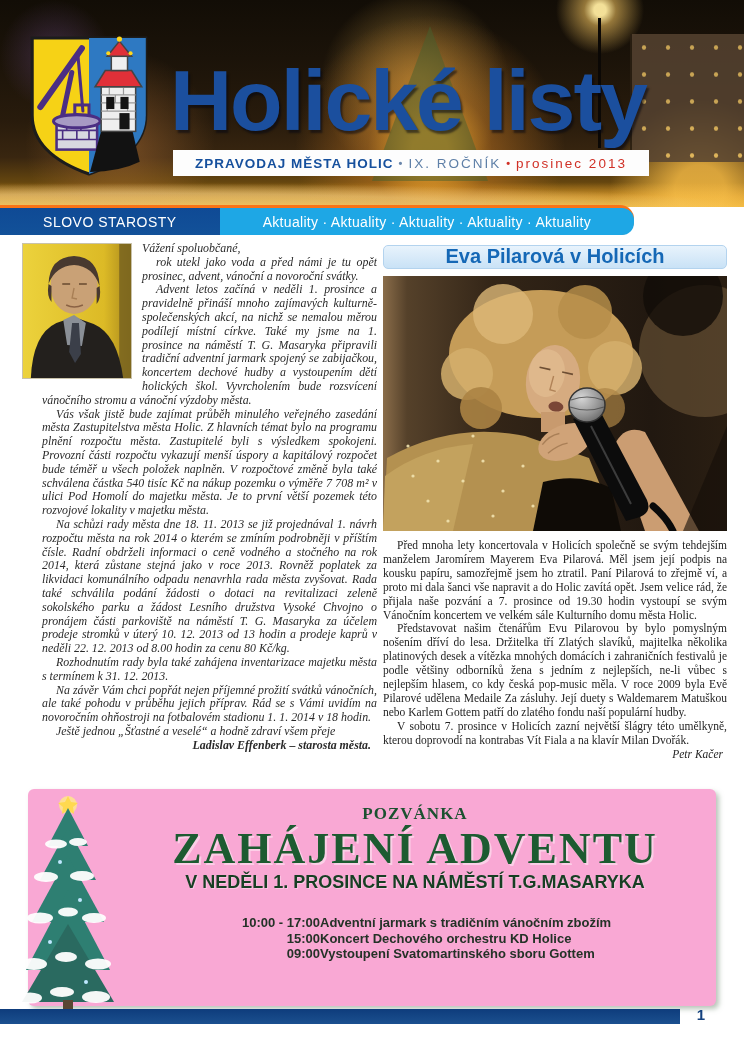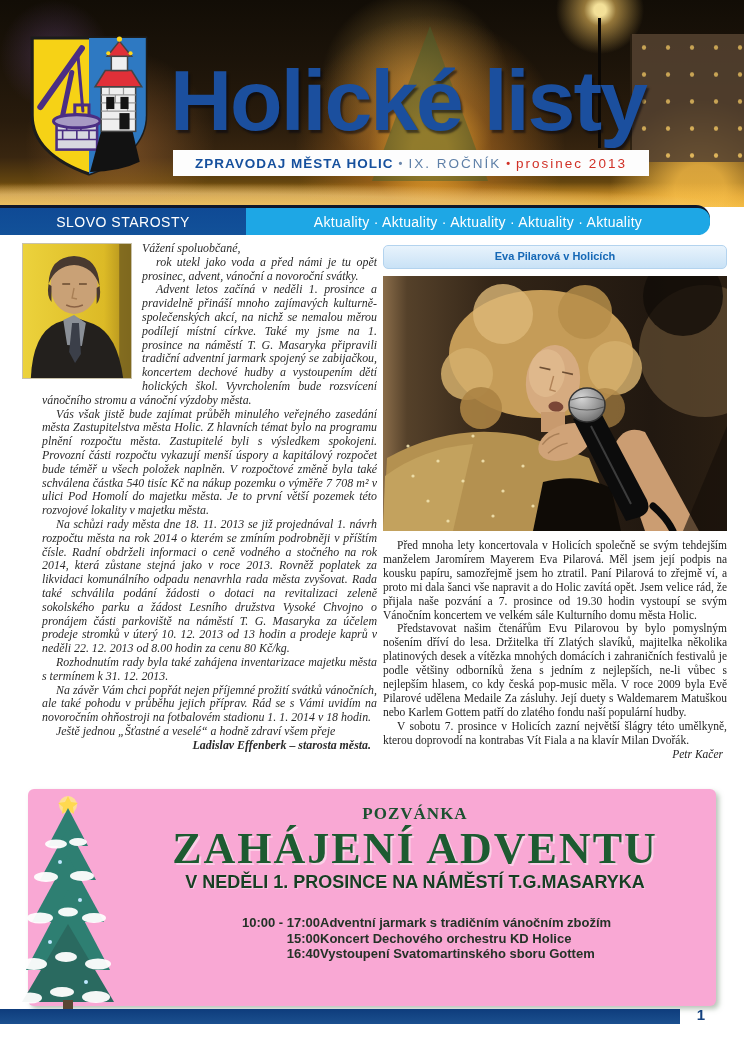--- a/index.html
+++ b/index.html
@@ -37,21 +37,21 @@
   .subtitle-bar{position:absolute;left:173px;top:150px;width:476px;height:26px;background:#fdfdfd;
       display:flex;align-items:center;justify-content:center;gap:5px;
       font-family:"Liberation Sans","DejaVu Sans",sans-serif;font-weight:700;font-size:13.5px;letter-spacing:1px;white-space:nowrap;text-align:center;}
   .sub-publisher{color:#16509d;}
   .sub-dot1{color:#6a86aa;font-size:11px;}
   .sub-volume{color:#5f80a8;font-weight:400;letter-spacing:2px;}
   .sub-dot2{color:#d03026;font-size:11px;}
   .sub-issue{color:#d03026;font-weight:400;letter-spacing:2px;}
 
   
-  .bars{position:absolute;left:0;top:205px;width:710px;height:30px;background:#0f172a;
+  .bars{position:absolute;left:0;top:205px;width:634px;height:30px;background:#f97316;
       border-radius:0 14px 14px 0;padding:0;display:flex;align-items:flex-end;}
   .bar-left{width:246px;height:27px;background:linear-gradient(180deg,#0f4a95,#125199);
       display:flex;align-items:center;justify-content:center;color:#fff;
       font-family:"Liberation Sans","DejaVu Sans",sans-serif;font-size:14px;letter-spacing:.5px;}
   .bar-right{width:464px;height:27px;background:#1ea7e5;border-radius:0 12px 12px 0;
       display:flex;align-items:center;justify-content:center;color:#fff;
       font-family:"Liberation Sans","DejaVu Sans",sans-serif;font-size:14px;font-weight:500;letter-spacing:.3px;}
 
   
   .col-left{position:absolute;left:22px;top:242px;width:355px;height:545px;overflow:hidden;
@@ -61,21 +61,21 @@
   .mayor-photo{float:left;width:110px;height:136px;margin:1px 10px 3px 0;border:1px solid #c9c2aa;
       box-sizing:border-box;background:#dfbf2a;}
   .signature{text-align:right;font-weight:700;padding-right:6px;}
   .closing{}
 
   
   .col-right{position:absolute;left:383px;top:245px;width:344px;height:540px;overflow:hidden;
       font-size:11.5px;line-height:13.9px;text-align:justify;color:#242424;}
   .eva-heading{height:24px;box-sizing:border-box;background:linear-gradient(180deg,#e8f3fc,#c9e2f6);
       border:1px solid #b3d3ee;border-radius:5px;display:flex;align-items:center;justify-content:center;
-      font-family:"Liberation Sans","DejaVu Sans",sans-serif;font-weight:700;font-size:11px;color:#1568b6;}
+      font-family:"Liberation Sans","DejaVu Sans",sans-serif;font-weight:700;font-size:20px;color:#1568b6;}
   .eva-photo{display:block;margin-top:7px;width:344px;height:255px;}
   .col-right .article-text{margin-top:8px;}
   .col-right p{margin:0;text-indent:14px;}
   .byline{text-align:right;font-style:italic;padding-right:4px;}
 
   
   .invite{position:absolute;left:28px;top:789px;width:688px;height:217px;background:#f9a8d4;border-radius:6px;
       box-shadow:3px 3px 5px rgba(130,150,130,.55);}
   .invite-tree{position:absolute;left:-8px;top:3px;width:100px;height:222px;}
   .invite-content{padding:15px 10px 0 96px;text-align:center;color:#1c5130;}
@@ -306,21 +306,21 @@
       <div class="schedule">
         <div class="schedule-row">
           <span class="schedule-time">10:00 - 17:00</span>
           <span class="schedule-event">Adventní jarmark s tradičním vánočním zbožím</span>
         </div>
         <div class="schedule-row">
           <span class="schedule-time">15:00</span>
           <span class="schedule-event">Koncert Dechového orchestru KD Holice</span>
         </div>
         <div class="schedule-row">
-          <span class="schedule-time">16:40</span>
+          <span class="schedule-time">09:00</span>
           <span class="schedule-event">Vystoupení Svatomartinského sboru Gottem</span>
         </div>
       </div>
     </div>
   </div>
 
   <div class="footer-bar"></div>
   <div class="page-num">1</div>
 
 </div>

